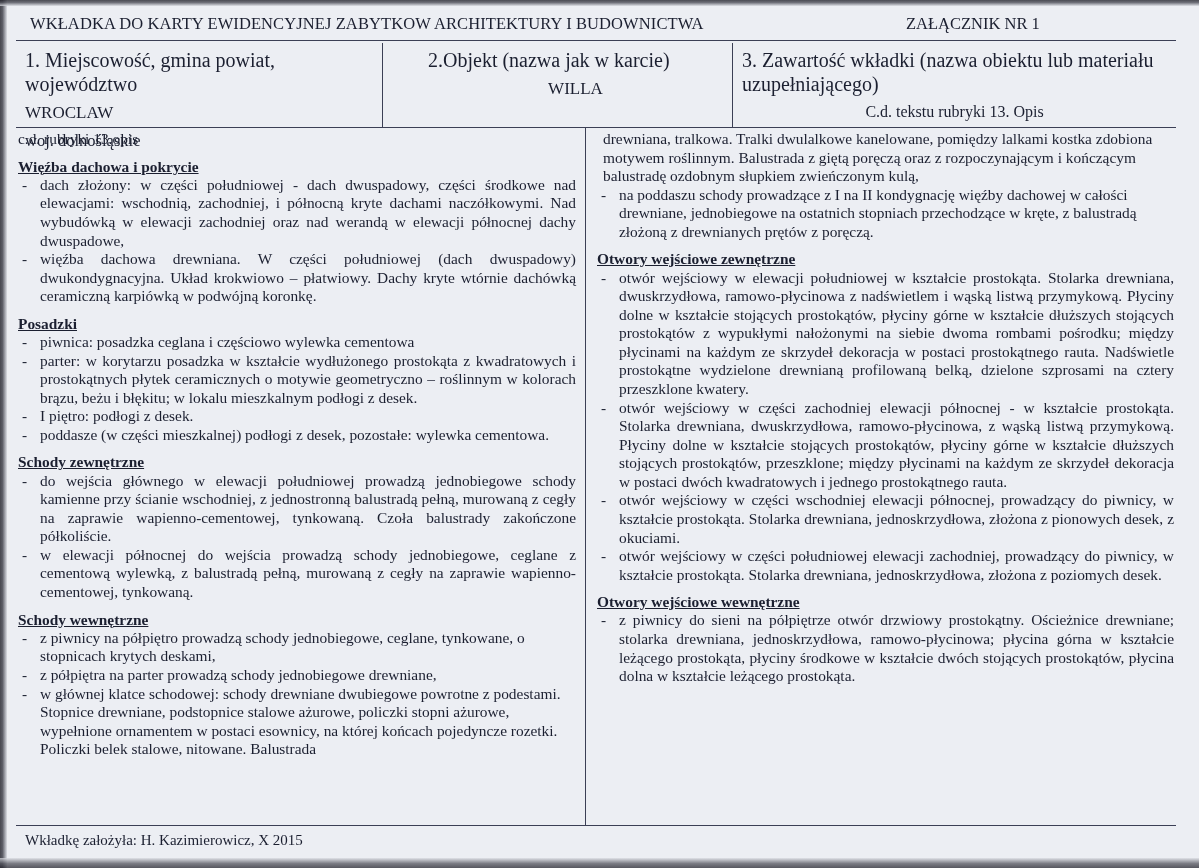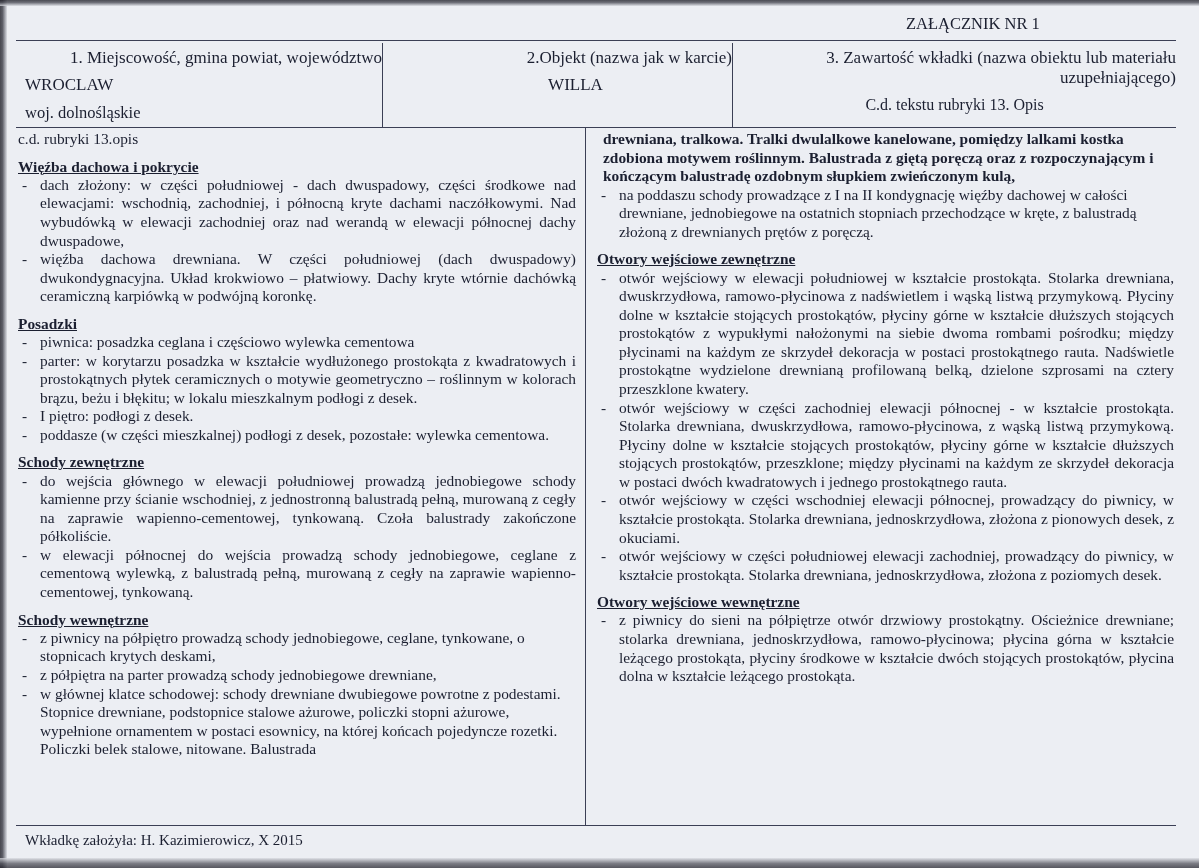--- a/index.html
+++ b/index.html
@@ -85,24 +85,23 @@
     position: absolute;
     top: 0;
     height: 84px;
     box-sizing: border-box;
   }
   .hc1 { left: 0px;   width: 366px; }
   .hc2 { left: 366px; width: 350px; border-left: 1.5px solid #3b3f55; padding-left: 36px; }
   .hc3 { left: 716px; width: 444px; border-left: 1.5px solid #3b3f55; }
 
   .hc-label {
-    font-size: 17px;
+    font-size: 20px;
     padding: 5px 0 0 9px;
     line-height: 1.2;
-    text-align: right;
   }
   .hc-value {
     font-size: 17px;
     padding-left: 9px;
     padding-top: 7px;
   }
   .hc-value.center {
     text-align: center;
     padding-left: 0;
   }
@@ -163,21 +162,21 @@
     text-align: justify;
     text-justify: inter-word;
   }
   .bullet.nojust .btext { text-align: left; }
   .cont {
     padding-left: 22px;
     font-size: 15.4px;
     line-height: 1.205;
     text-align: justify;
   }
-  .cont.nojust { text-align: left; font-weight: bold; }
+  .cont.nojust { text-align: left; }
 
   
   .foot-rule {
     position: absolute;
     left: 0;
     top: 811px;
     width: 1160px;
     height: 0;
     border-top: 1.5px solid #3b3f55;
   }
@@ -198,20 +197,21 @@
     pointer-events: none;
   }
 </style>
 </head>
 <body>
 
 <div class="page">
   <div class="sheet">
 
     <div class="title-row">
+      <div class="title-main">WKŁADKA DO KARTY EWIDENCYJNEJ ZABYTKOW ARCHITEKTURY I BUDOWNICTWA</div>
       <div class="title-annex">ZAŁĄCZNIK NR 1</div>
     </div>
     <div class="rule" style="top:26px;"></div>
 
     <div class="head-band">
       <div class="head-cell hc1">
         <div class="hc-label">1. Miejscowość, gmina powiat, województwo</div>
         <div class="hc-value">WROCLAW</div>
         <div class="hc-sub">woj. dolnośląskie</div>
       </div>

